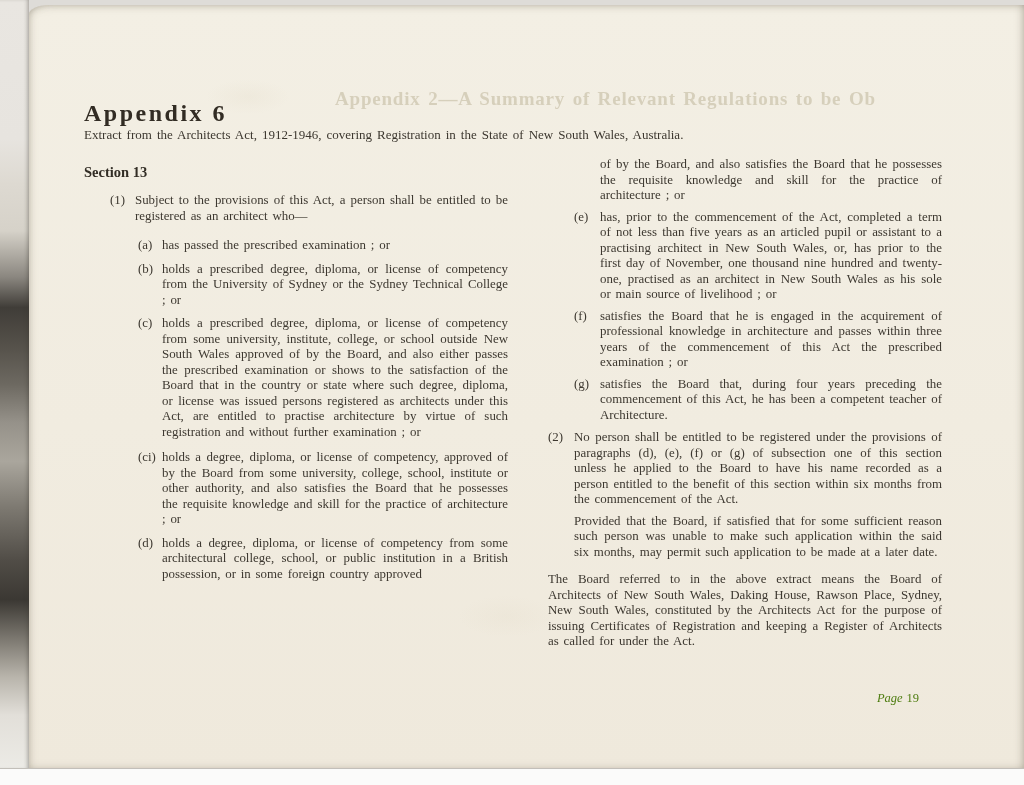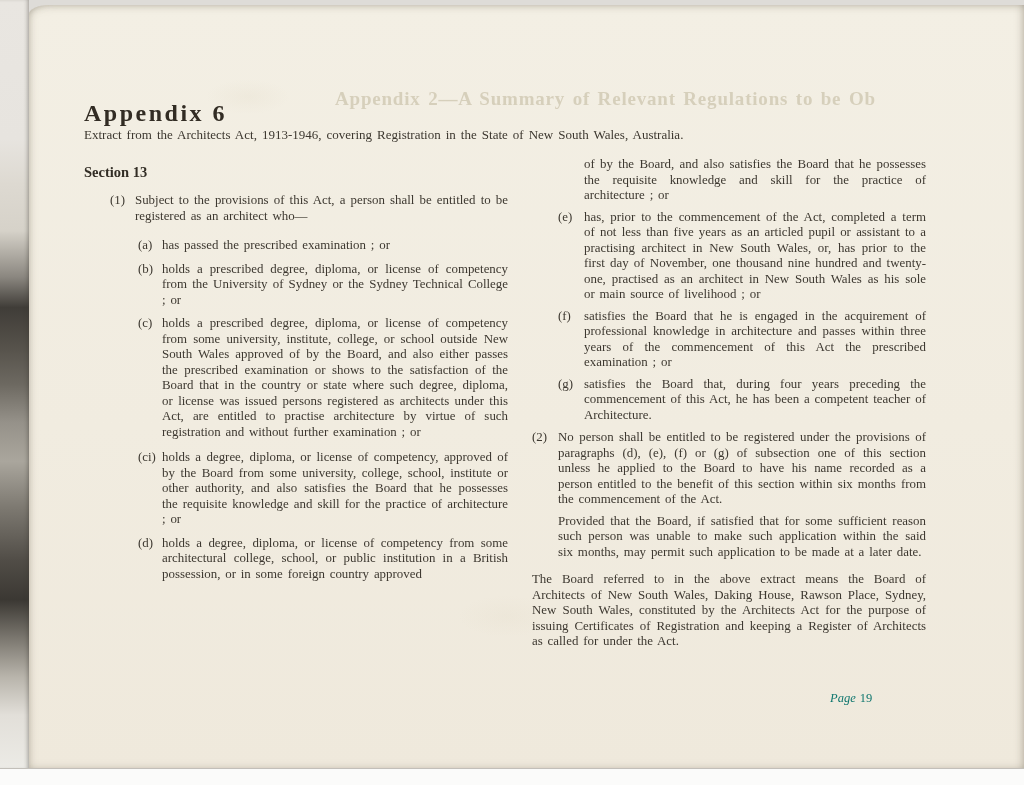--- a/index.html
+++ b/index.html
@@ -52,53 +52,53 @@
   .doc-title{
     position:absolute;left:84px;top:84px;z-index:4;
     font-size:24px;font-weight:bold;letter-spacing:2.5px;color:#322c24;
   }
   .doc-subtitle{
     position:absolute;left:84px;top:127px;width:880px;z-index:4;
     font-size:13px;word-spacing:1.8px;color:#3c372f;
   }
   .col{position:absolute;z-index:4;color:#3d3830;}
   .col-left{left:84px;top:148px;width:424px;}
-  .col-right{left:532px;top:157px;width:394px;}
+  .col-right{left:548px;top:157px;width:394px;}
   .sec-head{font-size:14.5px;font-weight:bold;color:#322d25;}
   .bt{font-size:12.9px;line-height:15.5px;text-align:justify;word-spacing:1.6px;}
   .item{position:relative;}
   .item .lbl{position:absolute;top:0;}
   .l1{margin-left:51px;}  .l1 .lbl{left:-25px;}
   .l2{margin-left:78px;}  .l2 .lbl{left:-24px;}
   .r-cont{margin-left:52px;}
   .r1{margin-left:26px;}  .r1 .lbl{left:-26px;}
   .r2{margin-left:52px;}  .r2 .lbl{left:-26px;}
   .r-ind{margin-left:26px;}
   .sec12-body{margin-left:26px;margin-top:12px;}
   .mt16{margin-top:16px;} .mt12{margin-top:12px;} .mt14{margin-top:14px;}
   .mt8{margin-top:8px;}   .mt6{margin-top:6px;}   .mt7{margin-top:7px;}
   .mt10{margin-top:10px;}
   .page-num{
     position:absolute;left:830px;top:691px;width:136px;z-index:4;
-    text-align:left;font-size:12.5px;color:#0f766e;
+    text-align:center;font-size:12.5px;color:#4d7c0f;
   }
   .page-num .pg-label{font-style:italic;margin-right:4px;}
 </style>
 </head>
 <body>
 
 <div class="side-strip"></div>
 
 <div class="page"></div>
 
 <div class="ghost-title">Appendix 2—A Summary of Relevant Regulations to be Ob</div>
 
 <h1 class="doc-title">Appendix 6</h1>
 
-<div class="doc-subtitle">Extract from the Architects Act, 1913-1946, covering Registration in the State of New South Wales, Australia.</div>
+<div class="doc-subtitle">Extract from the Architects Act, 1912-1946, covering Registration in the State of New South Wales, Australia.</div>
 
 <div class="col col-left">
 
   <div class="sec-head mt16">Section 13</div>
 
   <div class="item l1 bt mt12">
     <span class="lbl">(1)</span>
     <span>Subject to the provisions of this Act, a person shall be entitled to be registered as an architect who—</span>
   </div>
 

